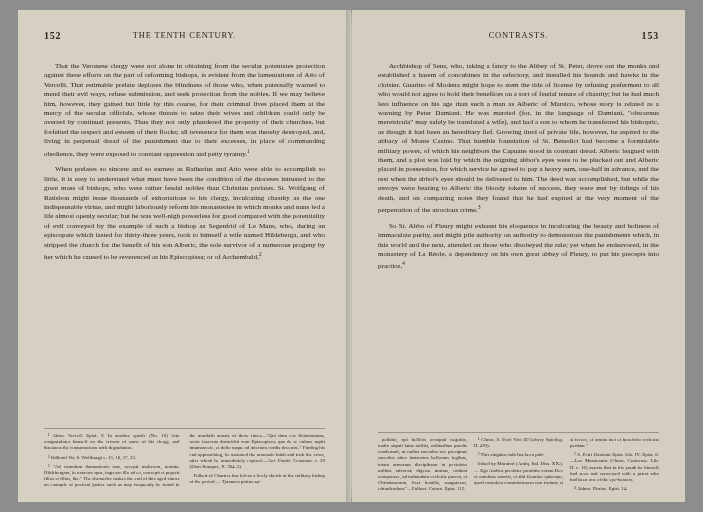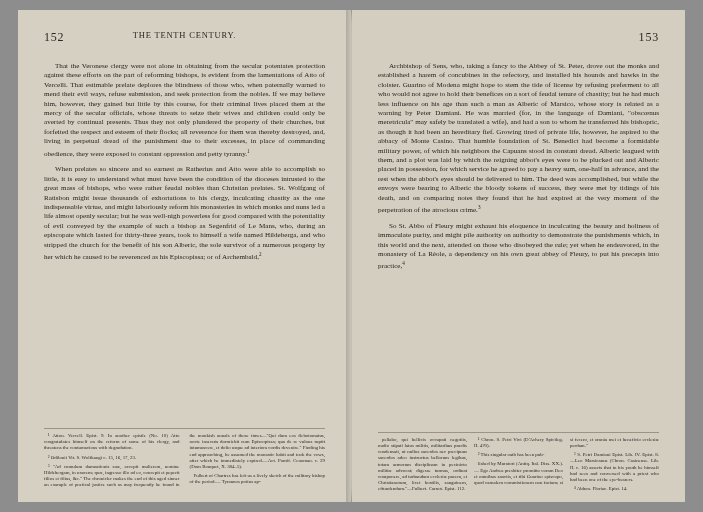--- a/index.html
+++ b/index.html
@@ -28,21 +28,21 @@
   .gutter{
     position:absolute;left:328px;top:0;width:12px;height:492px;
     background:linear-gradient(to right, rgba(0,0,0,.18), rgba(0,0,0,.05) 45%, rgba(0,0,0,.16));
   }
   .runhead{
     position:absolute;top:20px;left:26px;right:26px;
     height:14px;
     font-size:8.5px;letter-spacing:.8px;
     color:#2b2722;
   }
-  .runhead .folio{position:absolute;font-weight:normal;font-size:12px;}
+  .runhead .folio{position:absolute;font-weight:bold;font-size:10px;}
   .runhead .folio.l{left:0;}
   .runhead .folio.r{right:0;text-align:right;}
   .runhead .title{
     position:absolute;left:0;right:0;text-align:center;
     text-transform:uppercase;
   }
   .body{
     margin-top:18px;
     font-size:7.1px;
     line-height:9.4px;
@@ -101,20 +101,21 @@
       <p>² Odilonii Vit. S. Wolfkangi c. 15, 16, 17, 23.</p>
       <p>³ "Ad cumulum damnationis suæ, accepit mulierem, nomine Hildebergam, in uxorem; quæ, ingresso illo ad eo, concepit et peperit filios et filias, &amp;c."  The chronicler makes the end of this aged sinner an example of poetical justice such as may frequently be found in the monkish annals of those times—"Qui dum eos flebotomatus, nocte insecuta dormiebit cum Episcopissa; qua de re vulnus ruptit intumuscere, et dolio usque ad interiora cordis devenire."  Finding his end approaching, he assumed the monastic habit and took the vows, after which he immediately expired.—Act. Pontif. Cenoman. c. 29 (Dom Bouquet, X. 384–5).</p>
       <p>Fulbert of Chartres has left us a lively sketch of the military bishop of the period.— Tyrannos potius ap-</p>
     </div>
   </div>
 
   <div class="gutter"></div>
 
   <div class="page right">
     <div class="runhead">
+      <span class="title">CONTRASTS.</span>
       <span class="folio r">153</span>
     </div>
 
     <div class="body">
       <p class="first"><span>Archbishop of Sens, who, taking a fancy to the Abbey of St. Peter, drove out the monks and established a harem of concubines in the refectory, and installed his hounds and hawks in the cloister. Guarino of Modena might hope to stem the tide of license by refusing preferment to all who would not agree to hold their benefices on a sort of feudal tenure of chastity; but he had much less influence on his age than such a man as Alberic of Marsico, whose story is related as a warning by Peter Damiani. He was married (for, in the language of Damiani, "obscœnus meretricula" may safely be translated a wife), and had a son to whom he transferred his bishopric, as though it had been an hereditary fief. Growing tired of private life, however, he aspired to the abbacy of Monte Casino. That humble foundation of St. Benedict had become a formidable military power, of which his neighbors the Capuans stood in constant dread. Alberic leagued with them, and a plot was laid by which the reigning abbot's eyes were to be plucked out and Alberic placed in possession, for which service he agreed to pay a heavy sum, one-half in advance, and the rest when the abbot's eyes should be delivered to him. The deed was accomplished, but while the envoys were bearing to Alberic the bloody tokens of success, they were met by tidings of his death, and on comparing notes they found that he had expired at the very moment of the perpetration of the atrocious crime.</span><span class="sup">3</span></p>
       <p><span>So St. Abbo of Fleury might exhaust his eloquence in inculcating the beauty and holiness of immaculate purity, and might pile authority on authority to demonstrate the punishments which, in this world and the next, attended on those who disobeyed the rule; yet when he endeavored, in the monastery of La Réole, a dependency on his own great abbey of Fleury, to put his precepts into practice,</span><span class="sup">4</span></p>
     </div>
 
     <div class="notes three">
       <p>pellabo, qui bellicis occupati negotiis, nudio stipati latus militis, militaribus prædis condensati, ut nullus sacerdos nec precipuus sacerdos adeo instructus bellorum legibus, totam armorum disciplinam in pecinicto militiæ advocat; digesse turmas, ordinat componere, ad turbandam ecclesiæ pacem, et Christianorum, licet hostilis, sanguinem, effundendum."—Fulbert. Carnot. Epist. 112.</p>

